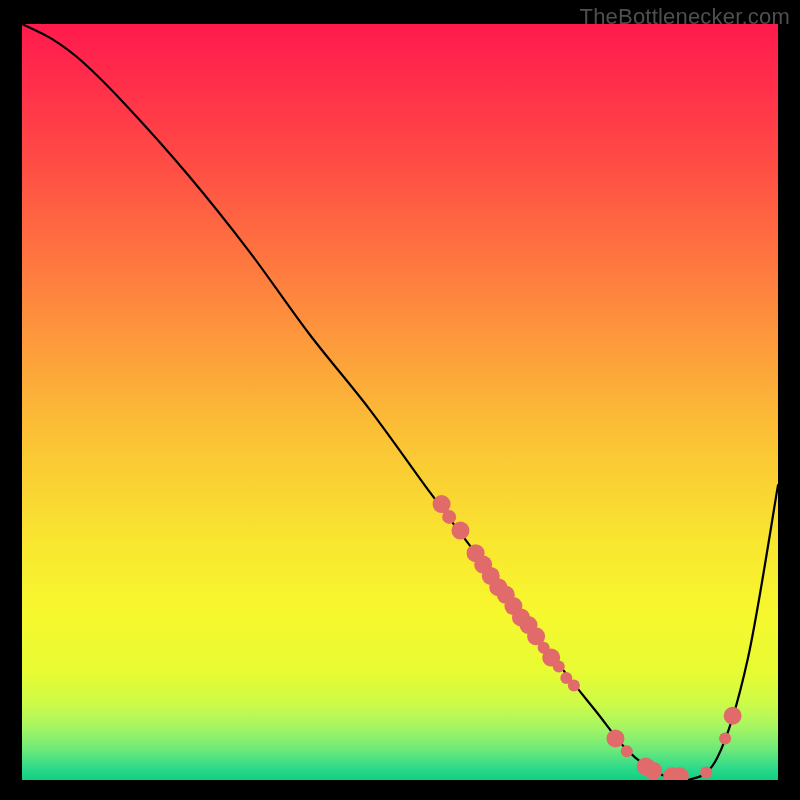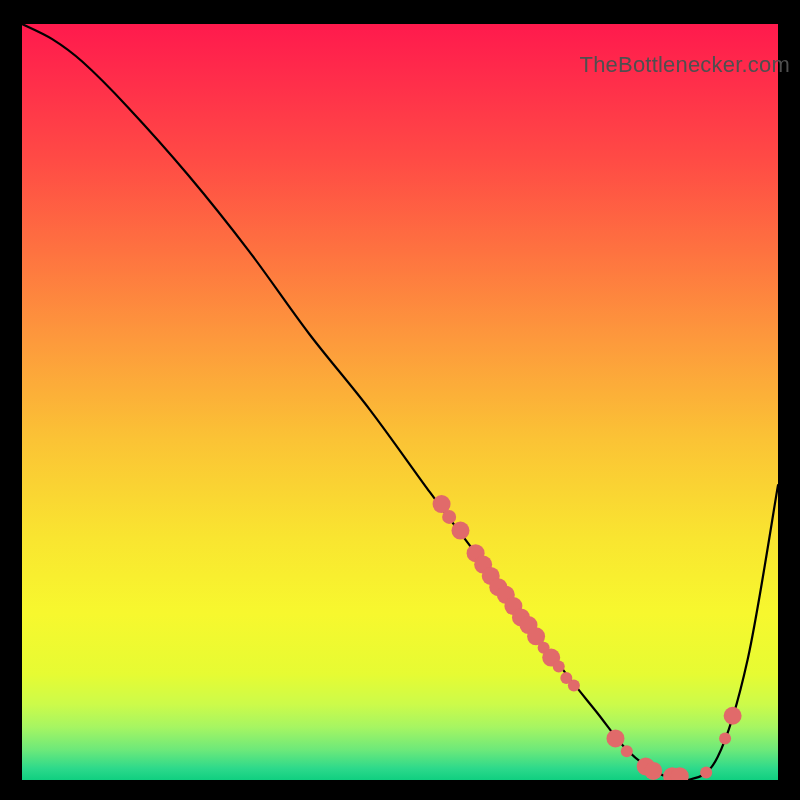--- a/index.html
+++ b/index.html
@@ -20,21 +20,20 @@
   .watermark {
     position: absolute;
     top: 4px;
     right: 10px;
     color: #4f4f4f;
     font-size: 22px;
     font-weight: 500;
     letter-spacing: 0.2px;
     z-index: 30;
     user-select: none;
-    margin-top: 48px;
   }
   .plot-frame {
     position: absolute;
     left: 20px;
     top: 22px;
     width: 760px;
     height: 760px;
     border: 2px solid #000;
     box-sizing: border-box;
     overflow: hidden;

